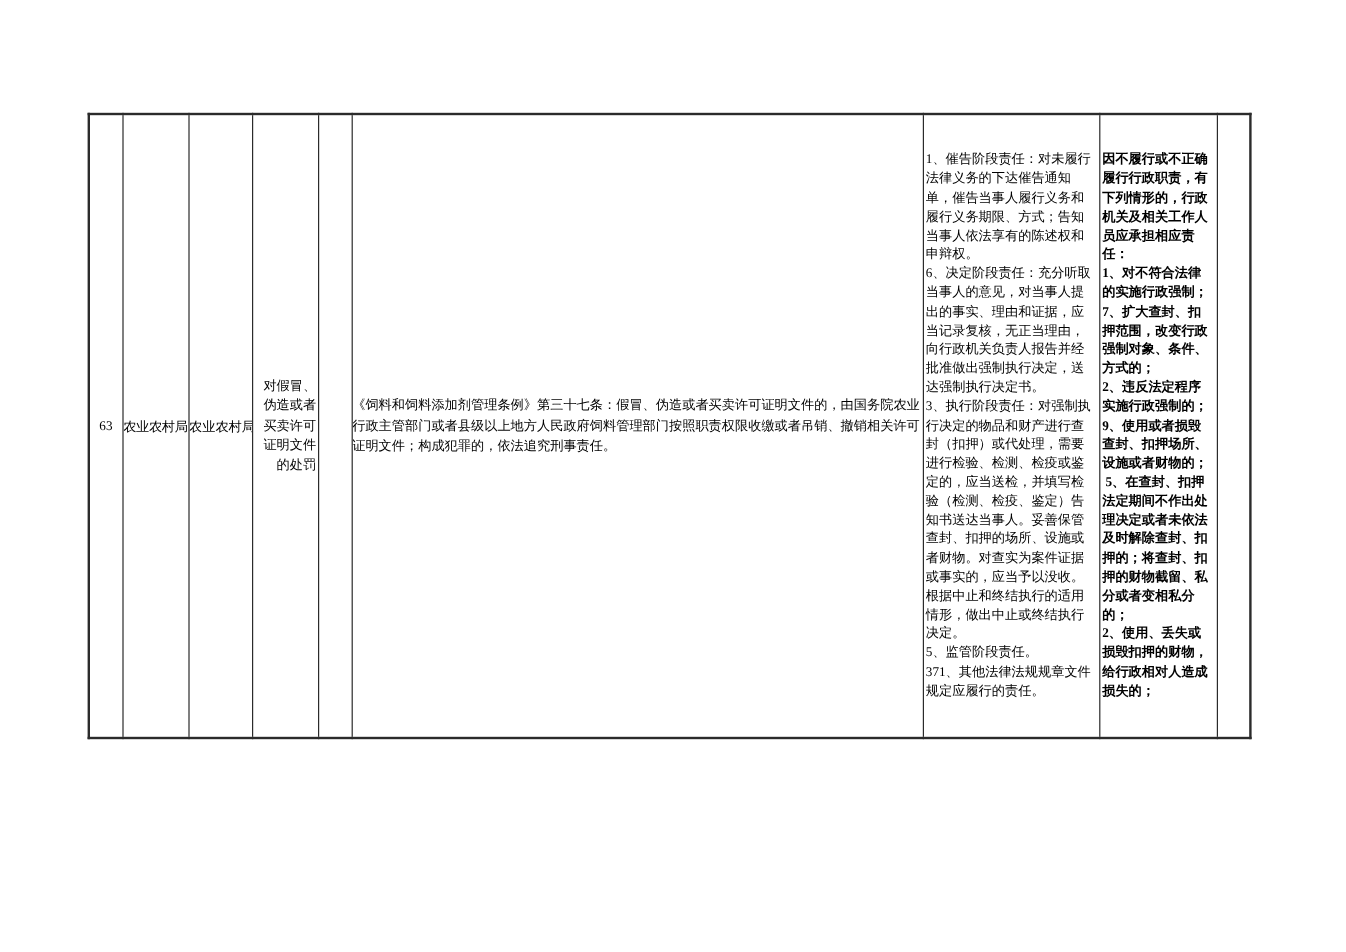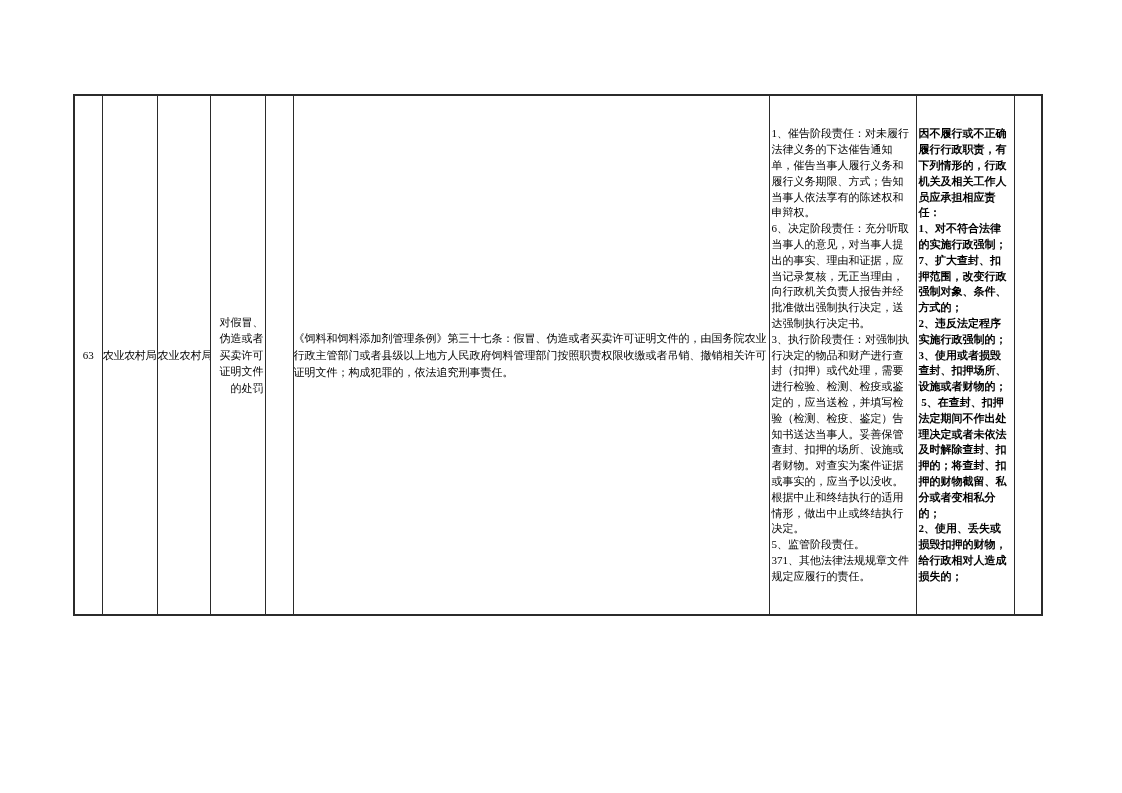--- a/index.html
+++ b/index.html
@@ -69,21 +69,21 @@
             <p class="para">6、决定阶段责任：充分听取当事人的意见，对当事人提出的事实、理由和证据，应当记录复核，无正当理由，向行政机关负责人报告并经批准做出强制执行决定，送达强制执行决定书。</p>
             <p class="para">3、执行阶段责任：对强制执行决定的物品和财产进行查封（扣押）或代处理，需要进行检验、检测、检疫或鉴定的，应当送检，并填写检验（检测、检疫、鉴定）告知书送达当事人。妥善保管查封、扣押的场所、设施或者财物。对查实为案件证据或事实的，应当予以没收。根据中止和终结执行的适用情形，做出中止或终结执行决定。</p>
             <p class="para">5、监管阶段责任。</p>
             <p class="para">371、其他法律法规规章文件规定应履行的责任。</p>
           </td>
       <td class="vtop acct">
             <p class="para">因不履行或不正确履行行政职责，有下列情形的，行政机关及相关工作人员应承担相应责任：</p>
             <p class="para">1、对不符合法律的实施行政强制；</p>
             <p class="para">7、扩大查封、扣押范围，改变行政强制对象、条件、方式的；</p>
             <p class="para">2、违反法定程序实施行政强制的；</p>
-            <p class="para">3、使用或者损毁查封、扣押场所、设施或者财物的；</p>
+            <p class="para">9、使用或者损毁查封、扣押场所、设施或者财物的；</p>
             <p class="para"> 5、在查封、扣押法定期间不作出处理决定或者未依法及时解除查封、扣押的；将查封、扣押的财物截留、私分或者变相私分的；</p>
             <p class="para">2、使用、丢失或损毁扣押的财物，给行政相对人造成损失的；</p>
           </td>
       <td></td>
     </tr>
   </tbody>
     </table>
 </div>
 
 </body></html>

